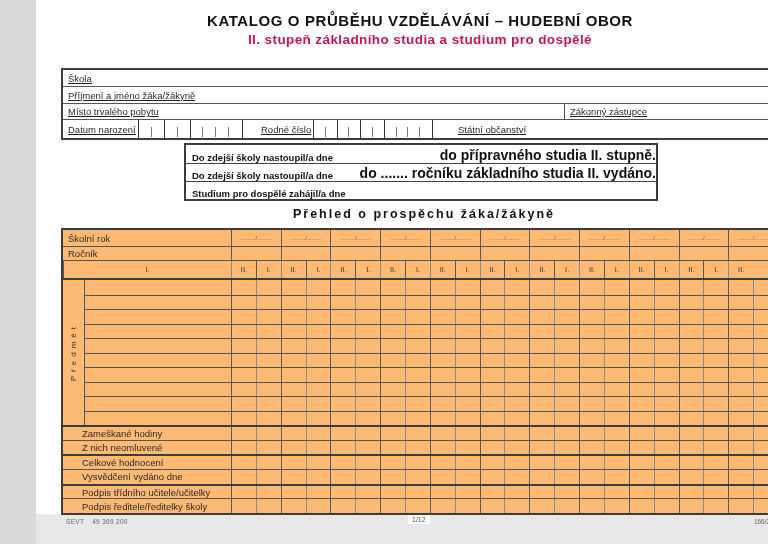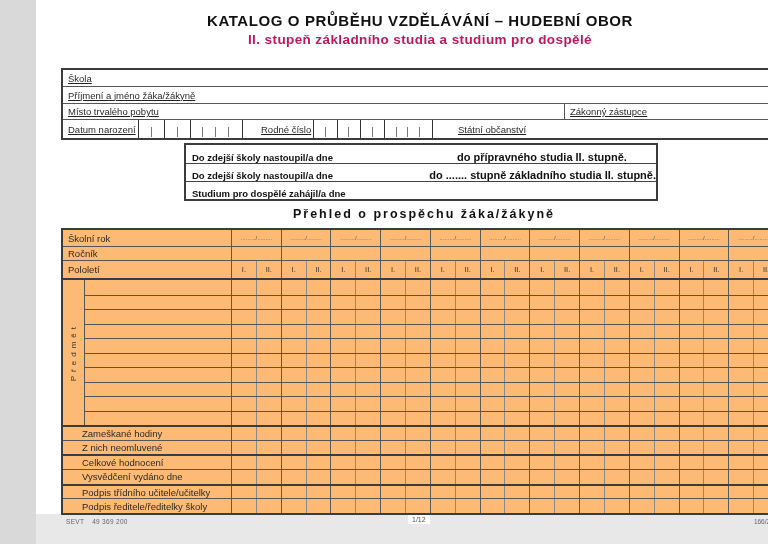--- a/index.html
+++ b/index.html
@@ -31,21 +31,21 @@
   .sc.last::after{display:none;}
 
   
   .enroll{position:absolute;left:148px;top:143px;width:474px;border:2px solid #3c3c3c;
           box-sizing:border-box;background:#fff;}
   .erow{display:flex;align-items:flex-end;height:18px;box-sizing:border-box;}
   .erow + .erow{border-top:1px solid #444;}
   .elabel{width:158px;font-size:9.5px;font-weight:bold;display:flex;align-items:center;
           padding-left:6px;box-sizing:border-box;white-space:nowrap;color:#111;}
   .estrip{width:104px;}
-  .esuffix{flex:1;font-size:11px;font-weight:bold;display:flex;align-items:center;
+  .esuffix{flex:1;font-size:14px;font-weight:bold;display:flex;align-items:center;
            padding-left:9px;white-space:nowrap;color:#111;}
 
   .sec-heading{position:absolute;top:207px;left:4px;width:768px;text-align:center;
                font-size:12.5px;font-weight:bold;letter-spacing:2px;color:#111;}
 
   
   .grades{position:absolute;left:25px;top:228px;width:719px;border:2px solid #3c3c3c;
           box-sizing:border-box;background:#fdba74;}
   .grow{display:grid;box-sizing:border-box;}
   .gr-years{grid-template-columns:168px repeat(11,1fr);}
@@ -149,21 +149,21 @@
       <div class="strip estrip">
           <div class="sc"></div>
           <div class="sc g"></div>
           <div class="sc"></div>
           <div class="sc g"></div>
           <div class="sc"></div>
           <div class="sc"></div>
           <div class="sc"></div>
           <div class="sc g last"></div>
         </div>
-      <div class="esuffix">do ....... stupně základního studia II. stupně.</div>
+      <div class="esuffix">do ....... ročníku základního studia II. vydáno.</div>
     </div>
     <div class="erow">
       <div class="elabel">Studium pro dospělé zahájil/a dne</div>
       <div class="strip estrip">
           <div class="sc"></div>
           <div class="sc g"></div>
           <div class="sc"></div>
           <div class="sc g"></div>
           <div class="sc"></div>
           <div class="sc"></div>
@@ -201,21 +201,20 @@
         <div class="cell yr"></div>
         <div class="cell yr"></div>
         <div class="cell yr"></div>
         <div class="cell yr"></div>
         <div class="cell yr"></div>
         <div class="cell yr"></div>
         <div class="cell yr"></div>
         <div class="cell yr"></div>
       </div>
     <div class="grow gr-halves rh18 bt">
-      <div class="flabel">Pololetí</div>
 
     <div class="cell yr sem">I.</div>
         <div class="cell mid sem">II.</div>
         <div class="cell yr sem">I.</div>
         <div class="cell mid sem">II.</div>
         <div class="cell yr sem">I.</div>
         <div class="cell mid sem">II.</div>
         <div class="cell yr sem">I.</div>
         <div class="cell mid sem">II.</div>
         <div class="cell yr sem">I.</div>

